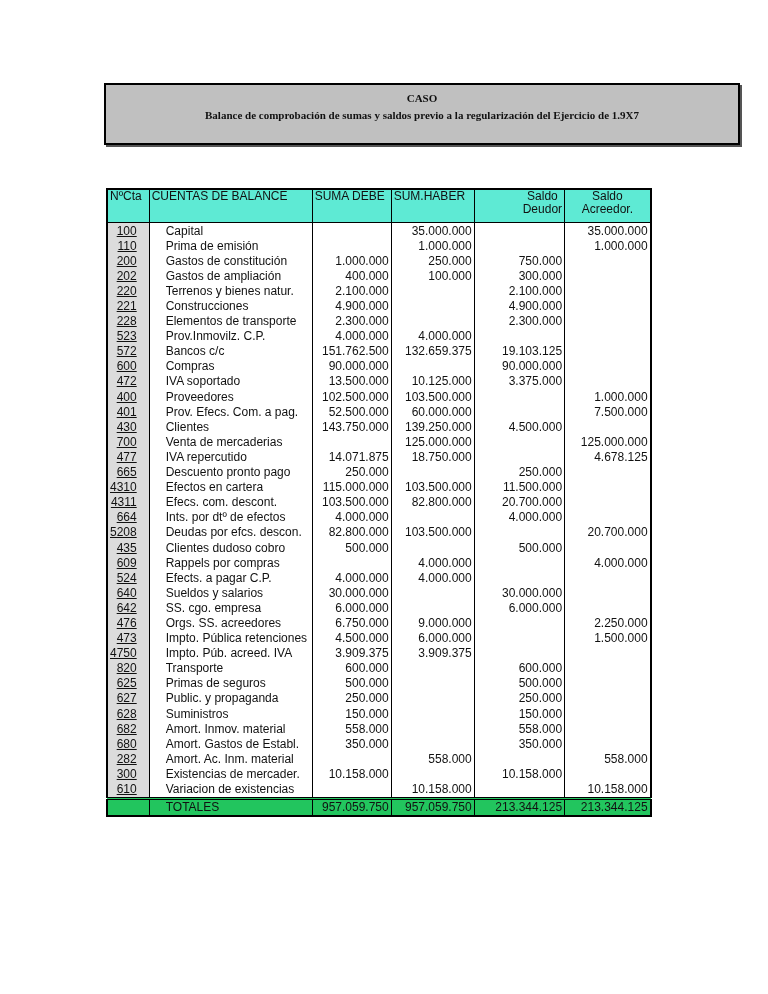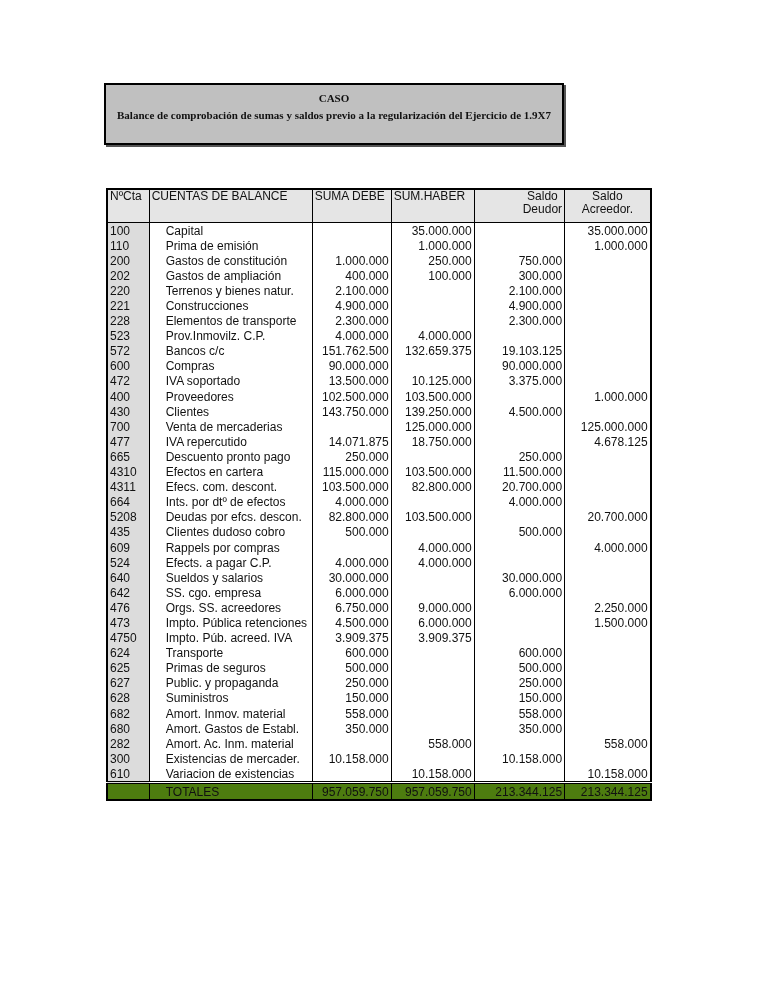--- a/index.html
+++ b/index.html
@@ -1,18 +1,18 @@
 <!DOCTYPE html>
 <html><head>
 <meta charset="utf-8">
 <style>
   html, body { margin: 0; padding: 0; background: #ffffff; }
   body { width: 768px; height: 994px; position: relative; overflow: hidden; }
   .caso-box {
-    position: absolute; left: 104px; top: 83px; width: 460px; height: 62px;
+    position: absolute; left: 104px; top: 83px; width: 636px; height: 62px;
     background: #c0c0c0; border: 2px solid #000; box-sizing: border-box;
     box-shadow: 2px 2px 0 #555;
     font-family: "Liberation Serif", serif; font-weight: bold; color: #111;
     text-align: center;
   }
   .caso-title { font-size: 11px; margin-top: 7px; }
   .caso-subtitle { font-size: 11px; margin-top: 5px; }
 
   table.balance {
     position: absolute; left: 106px; top: 188px;
@@ -20,34 +20,34 @@
     font-family: "Liberation Sans", sans-serif; font-size: 12px; color: #111;
     border: 2px solid #000;
   }
   table.balance col.c-num { width: 41px; }
   table.balance col.c-name { width: 163px; }
   table.balance col.c-debe { width: 79px; }
   table.balance col.c-haber { width: 83px; }
   table.balance col.c-deudor { width: 85px; }
   table.balance col.c-acreedor { width: 86px; }
   table.balance th {
-    background: #e5e5e5; font-weight: normal; vertical-align: top;
+    background: #5eead4; font-weight: normal; vertical-align: top;
     height: 32px; padding: 0 2px; border: 1.5px solid #000; line-height: 13px;
     text-align: left;
   }
   table.balance th.center { text-align: center; }
   table.balance td {
     height: 15.1px; padding: 0 2px; line-height: 14px; white-space: nowrap;
     border-left: 1.5px solid #000; border-right: 1.5px solid #000;
   }
-  table.balance td.num { background: #dcdcdc; padding-right: 12px; }
+  table.balance td.num { background: #dcdcdc; text-align: right; padding-right: 12px; text-decoration: underline; }
   table.balance td.amt { text-align: right; }
   table.balance td.name { text-align: left; padding-left: 16px; }
   table.balance tr.totals td {
-    background: #4d7c0f; border-top: 3px double #000; border-bottom: 1.5px solid #000;
+    background: #22c55e; border-top: 3px double #000; border-bottom: 1.5px solid #000;
     height: 15px;
   }
 </style>
 </head>
 <body>
 
 <div class="caso-box">
   <div class="caso-title">CASO</div>
   <div class="caso-subtitle">Balance de comprobación de sumas y saldos previo a la regularización del Ejercicio de 1.9X7</div>
 </div>
@@ -162,20 +162,28 @@
       </tr>
       <tr>
         <td class="num">400</td>
         <td class="name">Proveedores</td>
         <td class="amt">102.500.000</td>
         <td class="amt">103.500.000</td>
         <td class="amt"></td>
         <td class="amt">1.000.000</td>
       </tr>
       <tr>
+        <td class="num">401</td>
+        <td class="name">Prov. Efecs. Com. a pag.</td>
+        <td class="amt">52.500.000</td>
+        <td class="amt">60.000.000</td>
+        <td class="amt"></td>
+        <td class="amt">7.500.000</td>
+      </tr>
+      <tr>
         <td class="num">430</td>
         <td class="name">Clientes</td>
         <td class="amt">143.750.000</td>
         <td class="amt">139.250.000</td>
         <td class="amt">4.500.000</td>
         <td class="amt"></td>
       </tr>
       <tr>
         <td class="num">700</td>
         <td class="name">Venta de mercaderias</td>
@@ -290,21 +298,21 @@
       </tr>
       <tr>
         <td class="num">4750</td>
         <td class="name">Impto. Púb. acreed. IVA</td>
         <td class="amt">3.909.375</td>
         <td class="amt">3.909.375</td>
         <td class="amt"></td>
         <td class="amt"></td>
       </tr>
       <tr>
-        <td class="num">624</td>
+        <td class="num">820</td>
         <td class="name">Transporte</td>
         <td class="amt">600.000</td>
         <td class="amt"></td>
         <td class="amt">600.000</td>
         <td class="amt"></td>
       </tr>
       <tr>
         <td class="num">625</td>
         <td class="name">Primas de seguros</td>
         <td class="amt">500.000</td>

